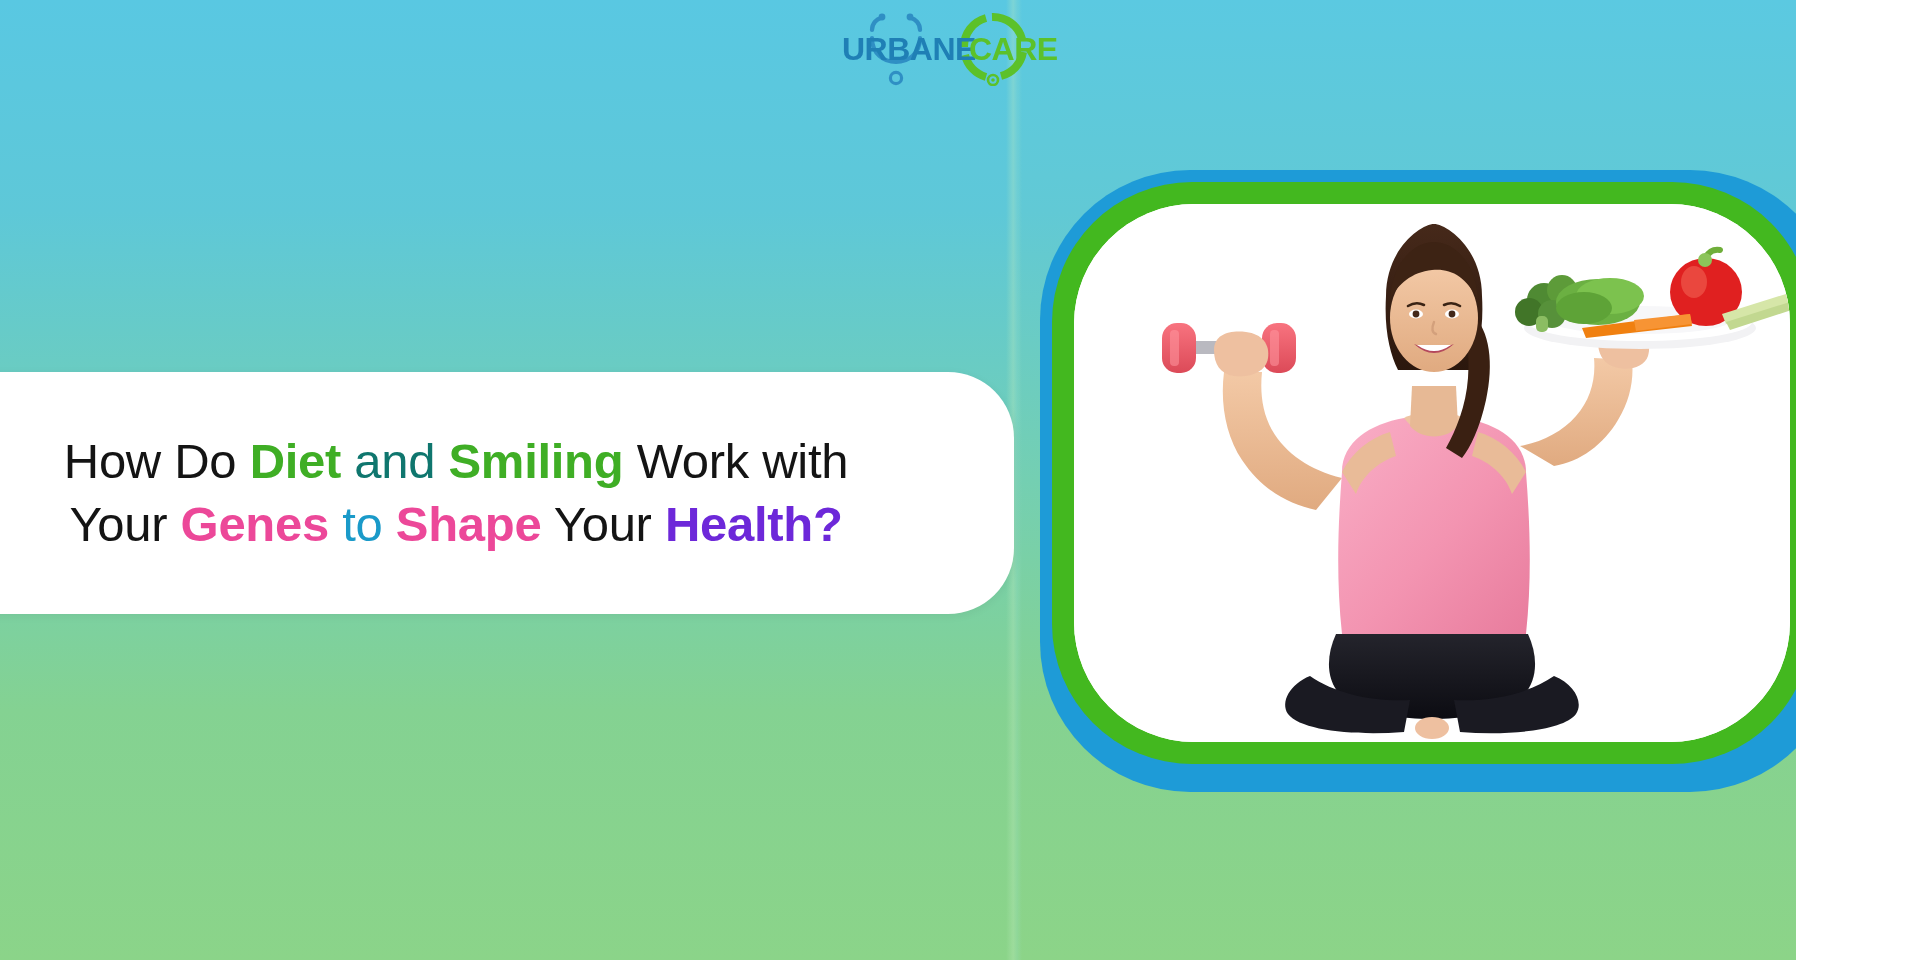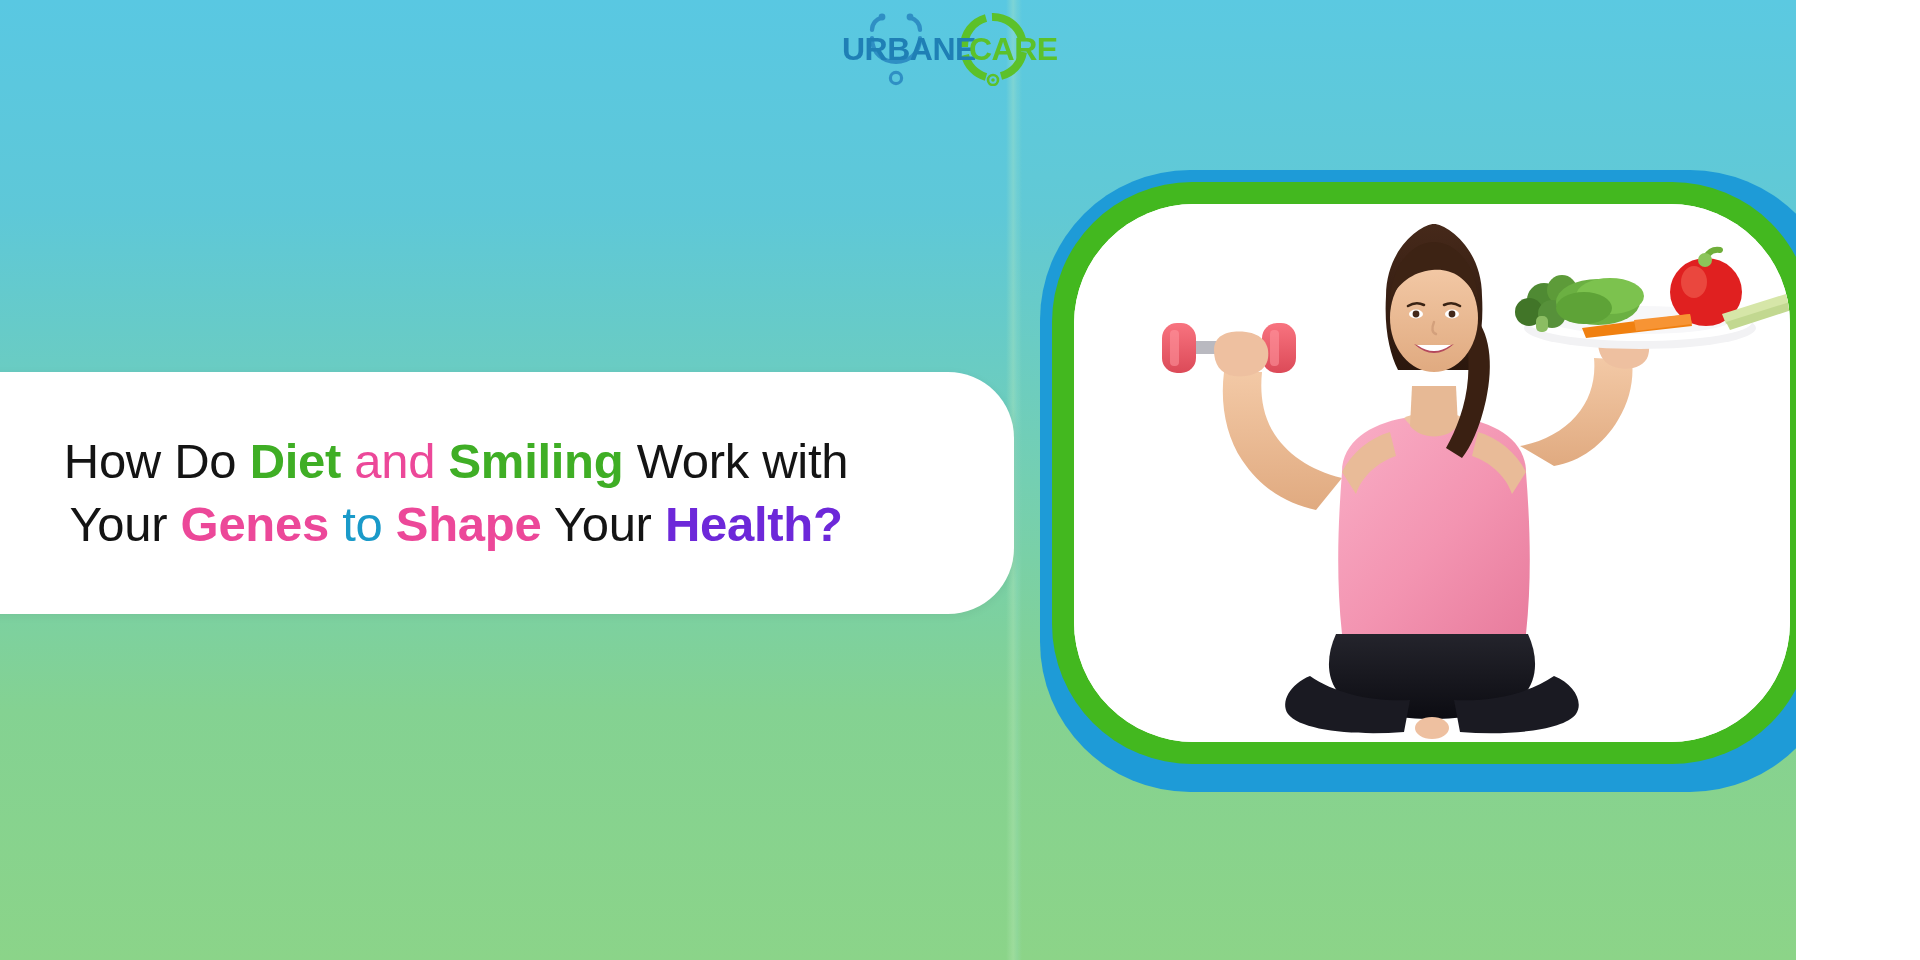--- a/index.html
+++ b/index.html
@@ -69,21 +69,21 @@
     margin: 0;
     text-align: center;
     font-size: 49px;
     line-height: 1.28;
     font-weight: 400;
     color: #141414;
     letter-spacing: -0.3px;
     font-family: "Liberation Sans", sans-serif;
   }
   .headline .line { display: block; white-space: nowrap; }
-  .w-green      { color: #ec4899; }
+  .w-green      { color: #0f766e; }
   .w-green-b    { color: #3fae25; font-weight: 700; margin-top: 26px; }
   .w-blue       { color: #1a9ac9; text-align: right; }
   .w-blue-b     { color: #ec4899; font-weight: 700; }
   .w-dark-b     { color: #6d28d9; font-weight: 700; }
 
   
   .photo-frame {
     position: absolute;
     left: 1040px;
     top: 170px;

